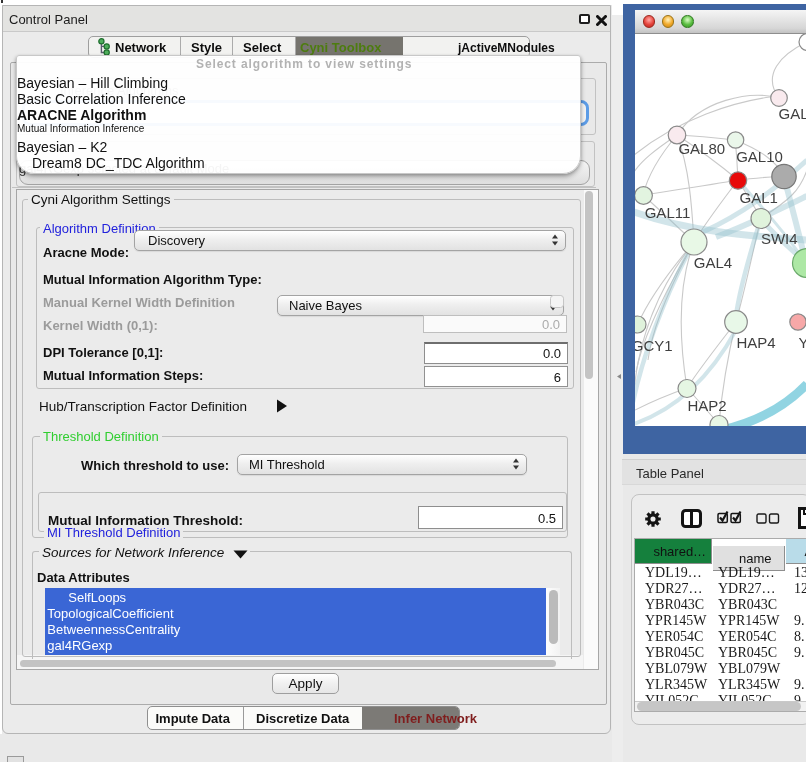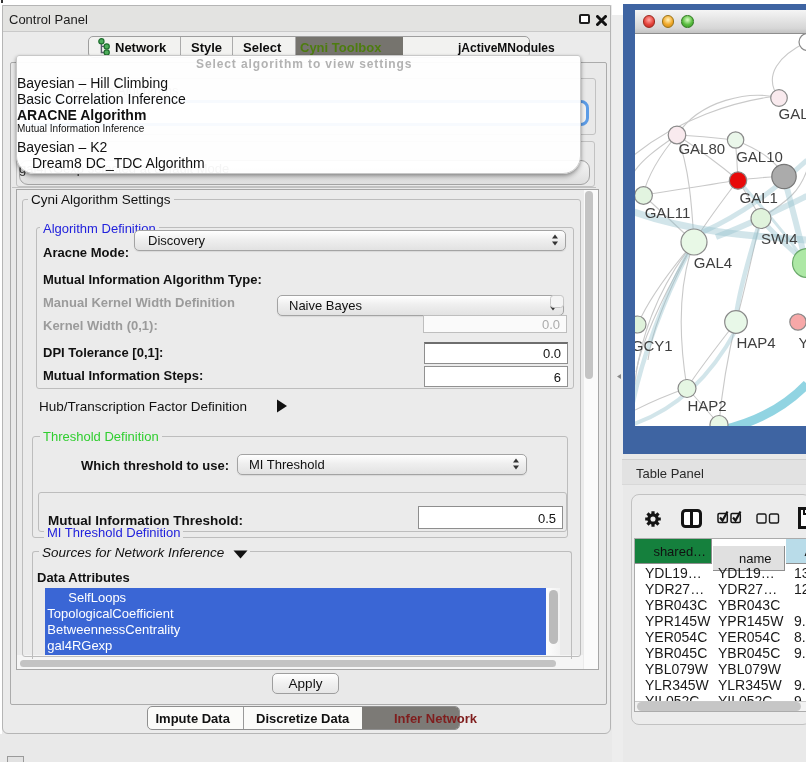--- a/index.html
+++ b/index.html
@@ -305,21 +305,21 @@
   <path d="M2.5 1.5 L14 1.5 L14 20.5 L2.5 20.5 Z" fill="#fff" stroke="#141414" stroke-width="3"></path>
   <path d="M7 1.5 L7 7 L14 7" fill="none" stroke="#141414" stroke-width="2"></path>
 </svg>
 
 <div class="abs" style="left:634px; top:538px; width:172px; height:174px; background:#fff; border:1px solid #ABABAB; border-right:none; overflow:hidden;">
 
   <div class="abs" style="left:0; top:0; width:76.5px; height:25px; background:#15803d; border-right:1px solid #8E8E8E; border-bottom:1px solid #8E8E8E; text-align:center; line-height:25px; text-indent:14px;">shared…</div>
   <div class="abs" style="left:77.5px; top:0; width:72.5px; height:25px; background:#E0E0E0; border-right:1px solid #8E8E8E; border-bottom:1px solid #8E8E8E; text-align:center; line-height:25px; text-indent:14px;margin-top:7px;">name</div>
   <div class="abs" style="left:151px; top:0; width:22px; height:25px; background:#B9DCE9; border-bottom:1px solid #8E8E8E; line-height:25px; padding-left:18.5px;">Av</div>
 
-  <div class="abs" style="left:0; top:26px; width:172px; height:136px; overflow:hidden; font-size:14px; color:#1a1a1a;">
+  <div class="abs" style="left:0; top:26px; width:172px; height:136px; overflow:hidden; font-size:14px; color:#1a1a1a;font-family:Liberation Serif, serif;">
     <div class="lbl" style="left:10px; top:0px;">YDL19…</div>
         <div class="lbl" style="left:83px; top:0px;">YDL19…</div>
         <div class="lbl" style="left:159px; top:0px;">13</div>
     <div class="lbl" style="left:10px; top:16px;">YDR27…</div>
         <div class="lbl" style="left:83px; top:16px;">YDR27…</div>
         <div class="lbl" style="left:159px; top:16px;">12</div>
     <div class="lbl" style="left:10px; top:32px;">YBR043C</div>
         <div class="lbl" style="left:83px; top:32px;">YBR043C</div>
     <div class="lbl" style="left:10px; top:48px;">YPR145W</div>
         <div class="lbl" style="left:83px; top:48px;">YPR145W</div>

